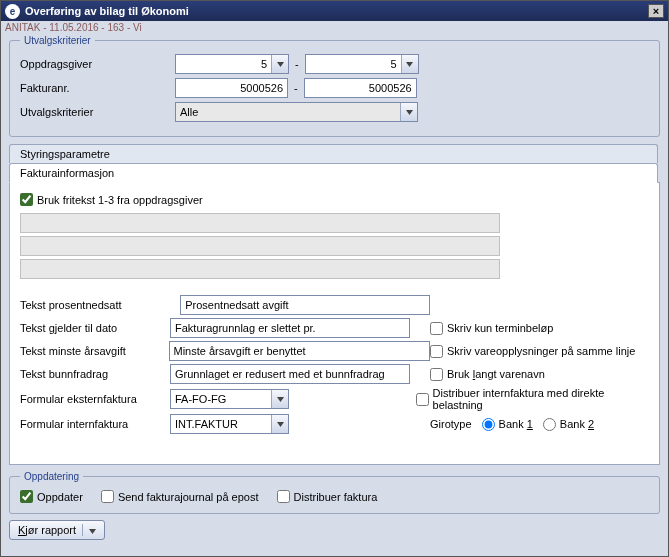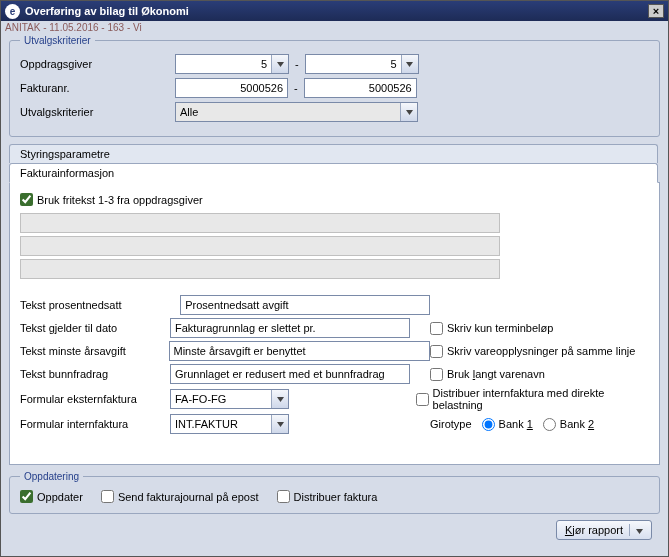--- a/index.html
+++ b/index.html
@@ -29,21 +29,21 @@
   .chk { display: flex; align-items: center; gap: 4px; }
   input[type=checkbox] { width: 13px; height: 13px; accent-color: #3a6e2e; }
   input[type=radio] { width: 13px; height: 13px; }
   .fritext input { width: 480px; background: #ededed; border: 1px solid #d0d0d0; margin-bottom: 3px; }
   .twocol { display: flex; align-items: center; }
   .twocol .left { display: flex; align-items: center; width: 410px; }
   .twocol .left .lbl2 { width: 150px; }
   .sel2 { display: inline-flex; border: 1px solid #7a8aa8; height: 20px; }
   .sel2 input { border: none; width: 100px; height: 18px; padding: 0 4px; }
   .underline { text-decoration: underline; }
-  .footer { display: flex; justify-content: flex-end; padding: 0 8px 8px 0; }
+  .footer { display: flex; justify-content: flex-start; padding: 0 8px 8px 0; }
   .btn { border: 1px solid #7a8aa8; background: linear-gradient(#f6f8fc, #d7dfef); padding: 3px 8px; border-radius: 3px; display: inline-flex; align-items: center; gap: 6px; cursor: pointer; }
   .btn .arrow2 { border-left: 1px solid #9aa7bf; padding-left: 6px; }
   svg.tri { width: 7px; height: 5px; }
 </style>
 </head>
 <body>
 
 <div class="window">
   <div class="titlebar">
     <div class="logo">e</div>

